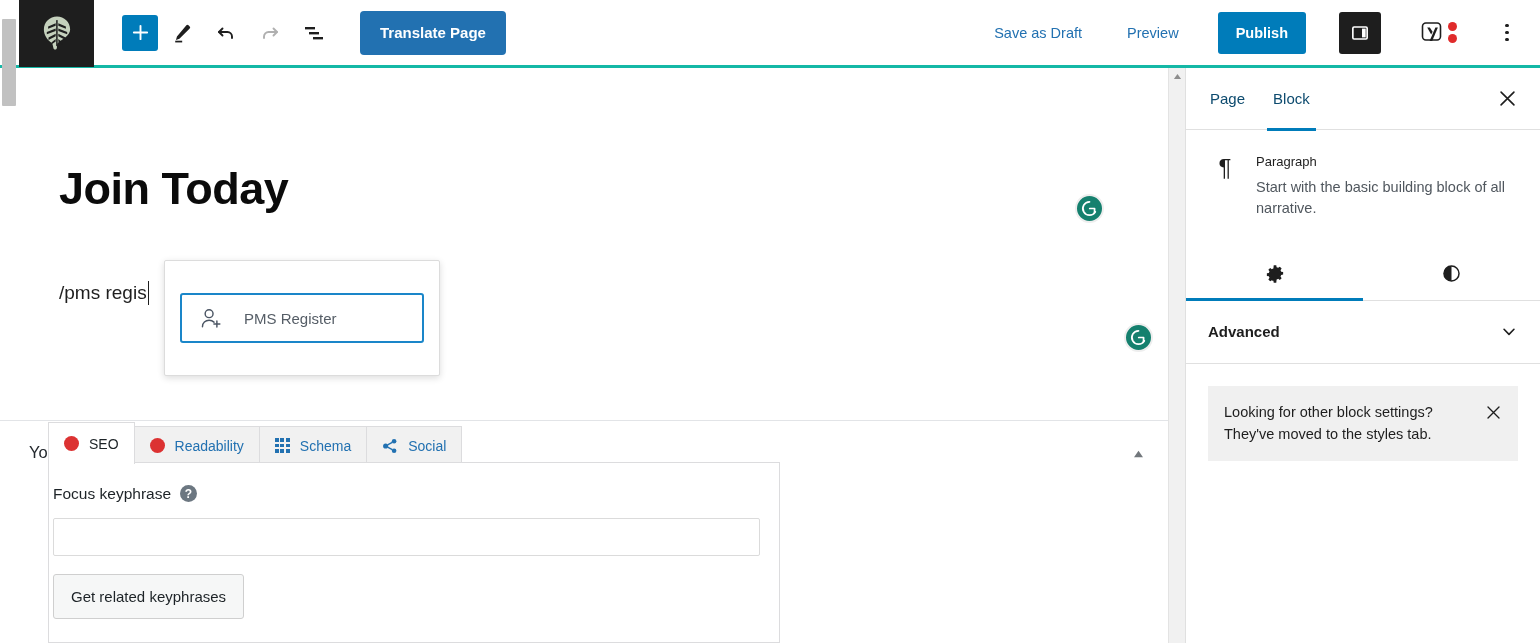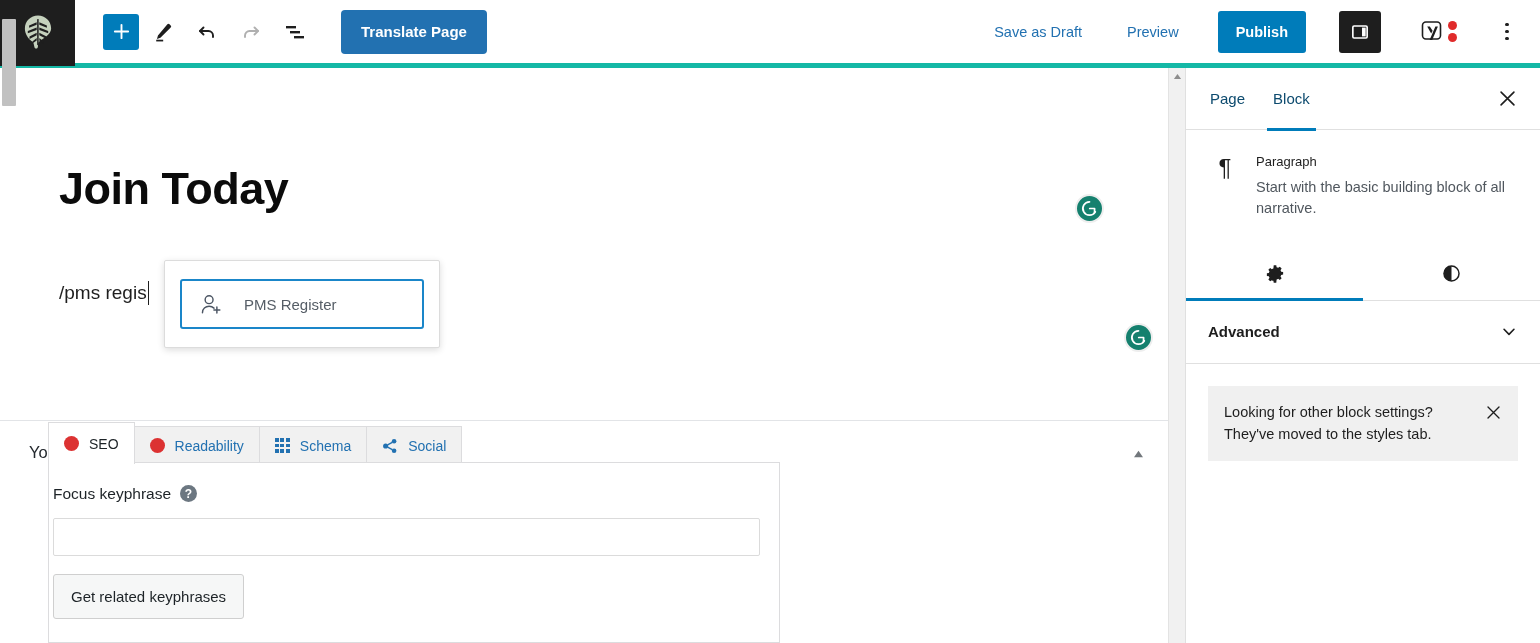--- a/index.html
+++ b/index.html
@@ -9,22 +9,22 @@
     background: #ffffff;
     font-family: "Liberation Sans", sans-serif;
     -webkit-font-smoothing: antialiased;
   }
 
   
   .topbar {
     position: absolute; top: 0; left: 0;
     width: 1540px; height: 68px;
     background: #ffffff;
-    border-bottom: 5px solid #14b8a6;
-    display: flex; align-items: center;
+    border-bottom: 3px solid #14b8a6;
+    display: flex; align-items: center; padding-left: 19px;
   }
   .logo-tile {
     width: 75px; height: 68px;
     background: #1e1e1e;
     display: flex; align-items: center; justify-content: center;
     flex: 0 0 auto;
   }
   .tb-left { display: flex; align-items: center; padding-left: 28px; gap: 4px; }
 
   .inserter-btn {
@@ -123,21 +123,21 @@
   .caret {
     display: inline-block;
     width: 1.5px; height: 24px;
     background: #1e1e1e;
     margin-left: 1px;
   }
 
   
   .autocomplete {
     position: absolute; left: 164px; top: 192px;
-    width: 276px; height: 88px;
+    width: 276px; height: 116px;
     background: #ffffff;
     border: 1px solid #dcdcdc;
     box-shadow: 0 2px 7px rgba(0,0,0,0.14);
     border-radius: 2px;
     display: flex; align-items: center; justify-content: center;
   }
   .ac-item {
     width: 244px; height: 50px;
     border: 2px solid #1a86c9;
     border-radius: 3px;

